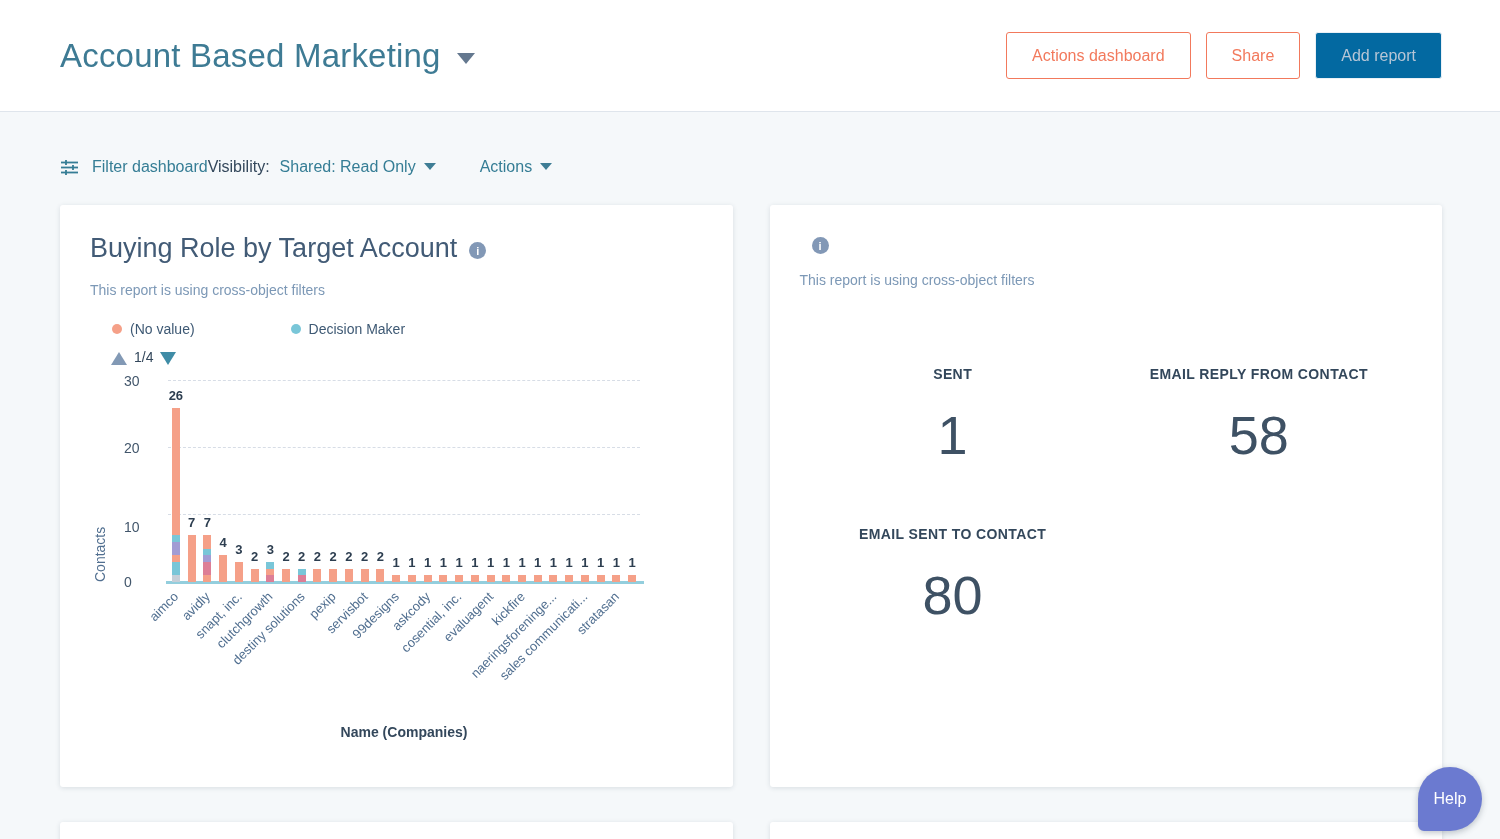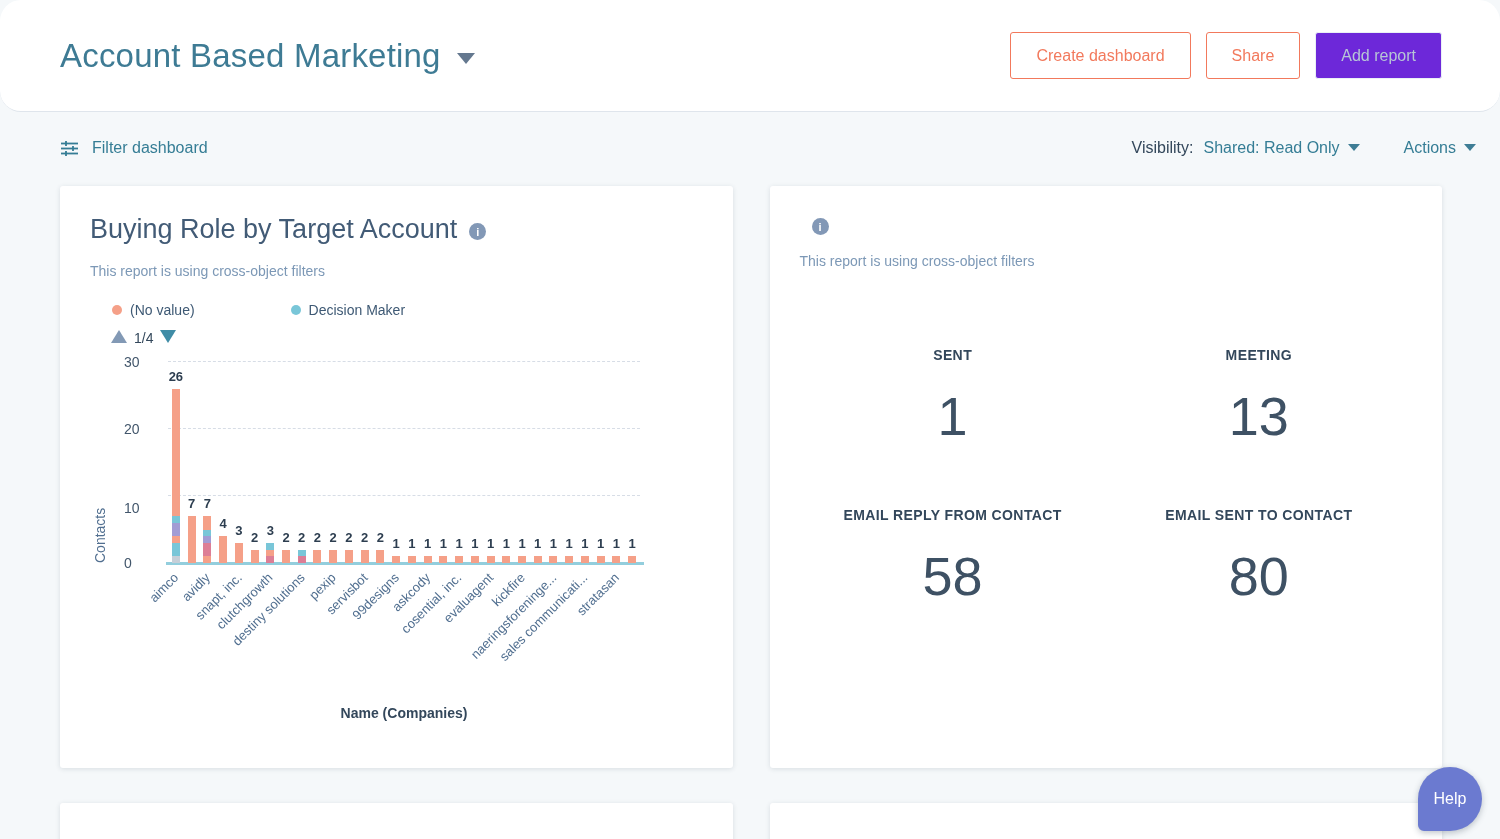--- a/index.html
+++ b/index.html
@@ -7,46 +7,45 @@
   body {
     width:1500px; height:839px; overflow:hidden; position:relative;
     background:#f5f8fa; color:#33475b;
     font-family:"Liberation Sans", sans-serif;
   }
   
   .topbar {
     background:#ffffff; height:112px; border-bottom:1px solid #dfe5ec;
     display:flex; align-items:center; justify-content:space-between;
     padding:0 58px 0 60px;
-    border-radius:21px;
   }
   .title-group { display:flex; align-items:center; cursor:pointer; }
   .page-title { font-size:33px; font-weight:500; color:#3e7b94; letter-spacing:.2px; }
   .caret-down {
     width:0; height:0; margin-left:16px; margin-top:6px;
     border-left:9px solid transparent; border-right:9px solid transparent;
     border-top:11px solid #64788f;
   }
   .caret-sm {
     width:0; height:0; display:inline-block; margin-left:8px; margin-bottom:1px;
     border-left:6px solid transparent; border-right:6px solid transparent;
     border-top:7px solid #3e7d95;
   }
   .topbar-buttons { display:flex; align-items:center; }
   .btn {
     height:47px; padding:0 25px; border-radius:3px; font-size:16px;
     background:#fff; border:1px solid #f2795c; color:#f2795c;
     display:inline-flex; align-items:center; justify-content:center;
     margin-left:15px; cursor:pointer; font-family:inherit;
   }
-  .btn.disabled { background:#6d28d9; border:1px solid #eaf0f6; color:#b7c6d6; cursor:default; }
+  .btn.disabled { background:#0369a1; border:1px solid #eaf0f6; color:#b7c6d6; cursor:default; }
   
   .toolbar {
-    margin-top:27px; padding:0 24px 0 60px;
-    display:flex; align-items:center; justify-content:space-between;
+    margin-top:46px; padding:0 58px 0 60px;
+    display:flex; align-items:center; 
   }
   .toolbar-left { display:flex; align-items:center; }
   .filter-link { display:flex; align-items:center; color:#357d95; font-size:16px; font-weight:500; cursor:pointer; }
   .filter-icon { margin-right:13px; display:inline-flex; }
   .toolbar-right { display:flex; align-items:center; font-size:16px; }
   .vis-label { color:#33475b; margin-right:10px; }
   .dropdown { color:#357d95; font-weight:500; display:flex; align-items:center; cursor:pointer; }
   .dropdown + .dropdown { margin-left:44px; }
   
   .grid {
@@ -65,21 +64,21 @@
     display:inline-flex; align-items:center; justify-content:center;
     font-size:11px; font-weight:700; margin-left:12px; margin-top:4px; cursor:pointer;
   }
   .info-icon::before { content:"i"; }
   .card-subtitle { margin-top:18px; font-size:14px; color:#7c98b6; }
   
   .legend { margin:23px 0 12px 22px; display:flex; align-items:center; font-size:14px; color:#3e5974; }
   .legend-item { display:flex; align-items:center; cursor:pointer; }
   .legend-item + .legend-item { margin-left:96px; }
   .legend-dot { width:10px; height:10px; border-radius:50%; margin-right:8px; }
-  .pager { margin:10px 0 0 21px; display:flex; align-items:flex-start; font-size:14px; color:#33475b; }
+  .pager { margin:10px 0 0 21px; display:flex; align-items:flex-end; font-size:14px; color:#33475b; }
   .tri-up {
     width:0; height:0; cursor:pointer;
     border-left:8px solid transparent; border-right:8px solid transparent;
     border-bottom:13px solid #8299b5; margin-right:7px;
   }
   .tri-dn {
     width:0; height:0; cursor:pointer;
     border-left:8px solid transparent; border-right:8px solid transparent;
     border-top:13px solid #3f8ca6; margin-left:7px;
   }
@@ -123,21 +122,21 @@
 </style>
 </head>
 <body>
 
 <div class="topbar">
   <div class="title-group">
     <span class="page-title">Account Based Marketing</span>
     <span class="caret-down"></span>
   </div>
   <div class="topbar-buttons">
-    <button class="btn">Create dashboard</button>
+    <button class="btn">Actions dashboard</button>
     <button class="btn">Share</button>
     <button class="btn disabled">Add report</button>
   </div>
 </div>
 
 <div class="toolbar">
   <div class="toolbar-left">
     <div class="filter-link">
       <span class="filter-icon">
         <svg width="19" height="17" viewBox="0 0 19 17">
@@ -360,24 +359,20 @@
     <div class="card-title-row">
       <span class="info-icon"></span>
     </div>
     <div class="card-subtitle">This report is using cross-object filters</div>
     <div class="metrics">
         <div>
           <div class="metric-label">SENT</div>
           <div class="metric-value">1</div>
         </div>
         <div>
-          <div class="metric-label">MEETING</div>
-          <div class="metric-value">13</div>
-        </div>
-        <div>
           <div class="metric-label">EMAIL REPLY FROM CONTACT</div>
           <div class="metric-value">58</div>
         </div>
         <div>
           <div class="metric-label">EMAIL SENT TO CONTACT</div>
           <div class="metric-value">80</div>
         </div>
       </div>
   </div>
 

